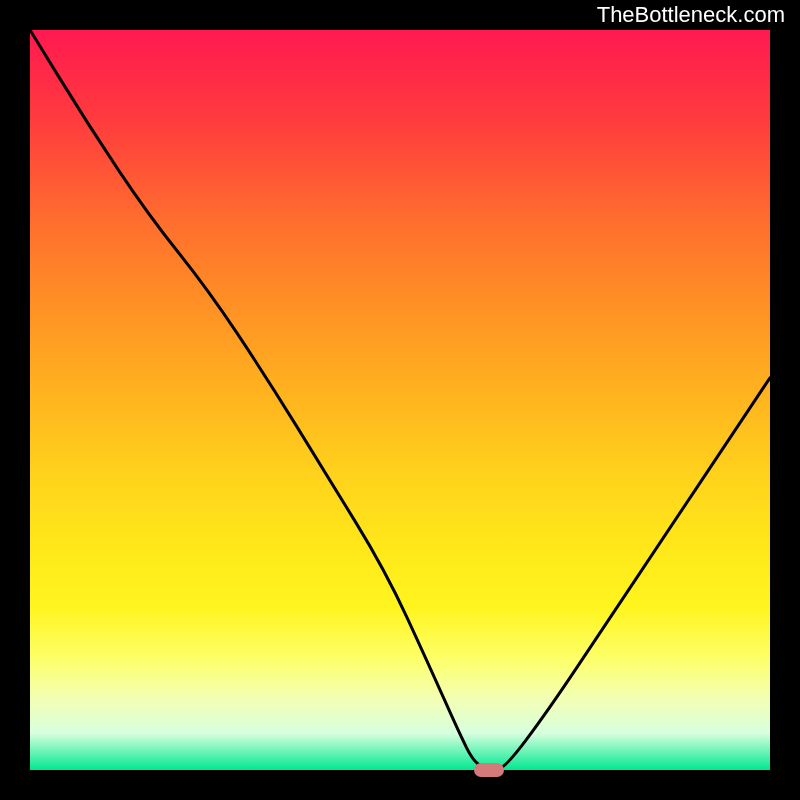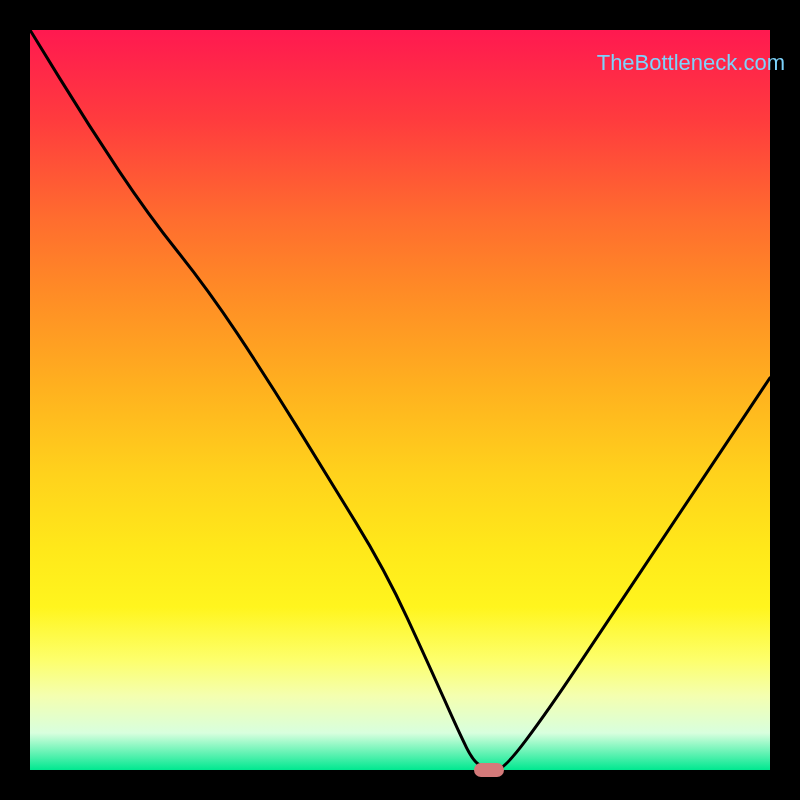--- a/index.html
+++ b/index.html
@@ -8,25 +8,24 @@
     width: 800px;
     height: 800px;
     background: #000;
     position: relative;
     font-family: Arial, sans-serif;
   }
   .watermark {
     position: absolute;
     top: 2px;
     right: 15px;
-    color: #7dd3fc;
+    color: #ffffff;
     font-size: 22px;
     font-weight: 500;
     z-index: 10;
-    margin-top: 48px;
   }
   .plot-area {
     position: absolute;
     left: 30px;
     top: 30px;
     width: 740px;
     height: 740px;
     background: linear-gradient(to bottom,
       #ff1950 0%,
       #ff3b3e 12%,

